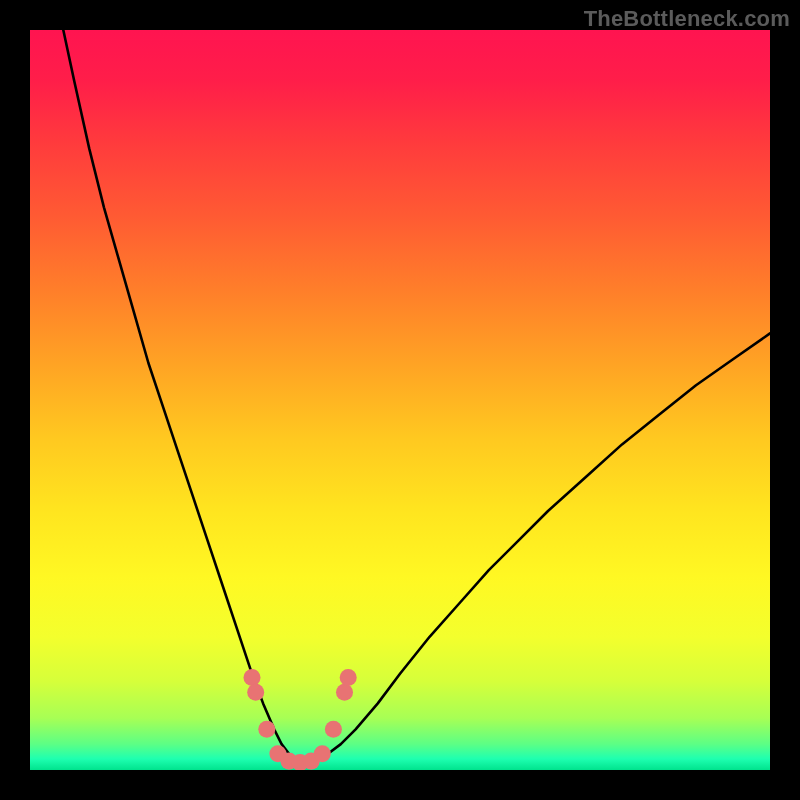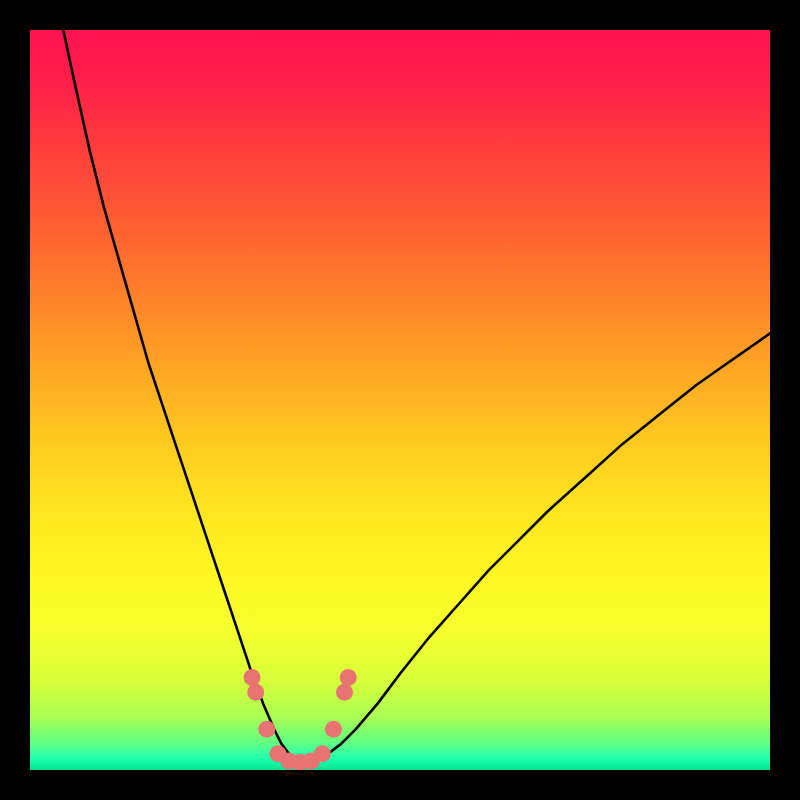--- a/index.html
+++ b/index.html
@@ -49,20 +49,21 @@
     left: 0;
     top: 0;
     width: 100%;
     height: 100%;
   }
 </style>
 </head>
 <body>
 
 <div class="frame">
+  <div class="watermark">TheBottleneck.com</div>
   <div class="plot">
     <svg class="gradient" viewBox="0 0 100 100" preserveAspectRatio="none">
       <defs>
         <linearGradient id="bg-grad" x1="0" y1="0" x2="0" y2="1">
             <stop offset="0%" stop-color="#ff1450"></stop>
             <stop offset="7.000000000000001%" stop-color="#ff1e49"></stop>
             <stop offset="15%" stop-color="#ff3a3d"></stop>
             <stop offset="25%" stop-color="#ff5a33"></stop>
             <stop offset="35%" stop-color="#ff7e2a"></stop>
             <stop offset="45%" stop-color="#ffa324"></stop>

